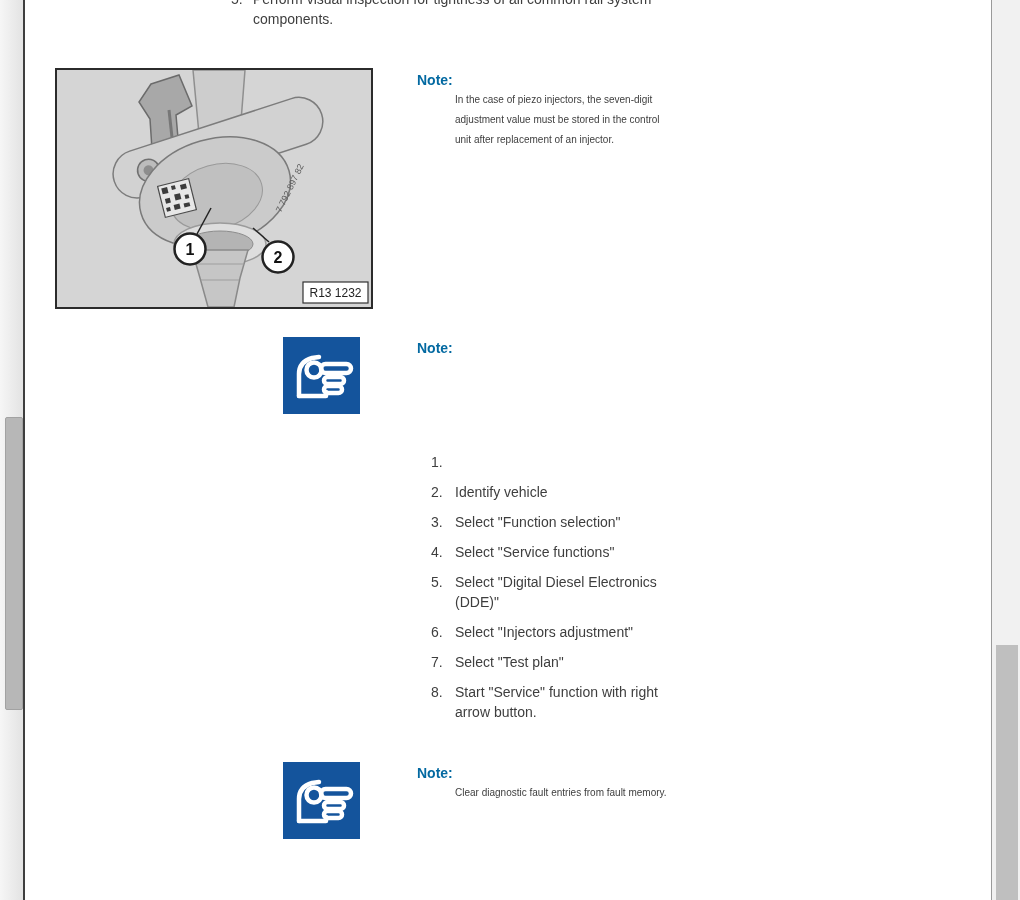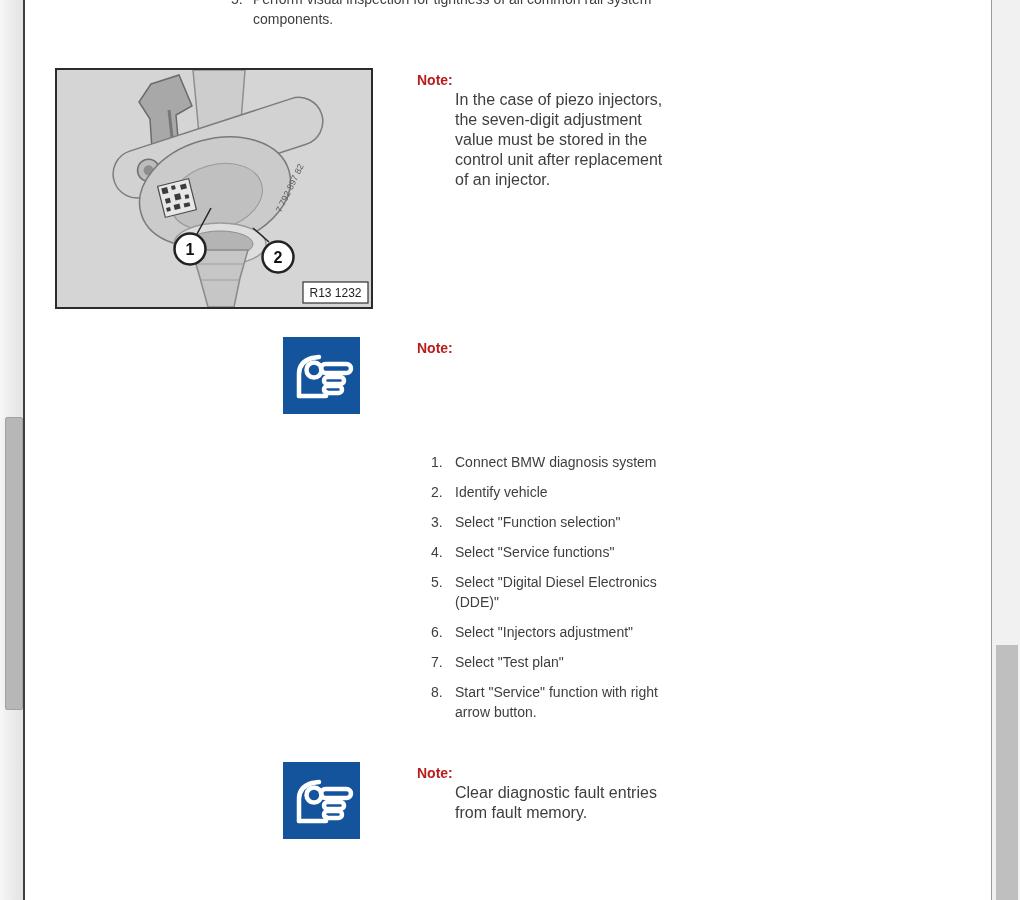--- a/index.html
+++ b/index.html
@@ -14,22 +14,22 @@
   .right-divider{position:absolute;left:991px;top:0;width:1px;height:900px;background:#9a9a9a;}
   .right-track{position:absolute;left:992px;top:0;width:28px;height:900px;background:#f1f1f1;}
   .right-thumb{position:absolute;left:996px;top:645px;width:22px;height:255px;background:#bfbfbf;}
   
   .step5{position:absolute;left:231px;top:-11px;width:452px;display:flex;
          font-size:14px;line-height:20px;}
   .step5 .num{width:15px;margin-right:7px;flex:none;}
   .figure{position:absolute;left:55px;top:68px;width:314px;height:237px;
           border:2px solid #2b2b2b;background:#d5d5d5;}
   .note-label{position:absolute;left:417px;font-size:14px;line-height:20px;
-              font-weight:bold;color:#b91c1c;}
-  .note-body{position:absolute;left:455px;font-size:16px;line-height:20px;}
+              font-weight:bold;color:#0369a1;}
+  .note-body{position:absolute;left:455px;font-size:10px;line-height:20px;}
   .para{position:absolute;left:417px;font-size:14px;line-height:20px;}
   .maplink{color:#4470B2;text-decoration:none;cursor:pointer;}
   .note-icon{position:absolute;left:283px;width:77px;height:77px;}
   .steps{position:absolute;left:431px;top:452px;width:244px;margin:0;padding:0;list-style:none;}
   .steps li{display:flex;font-size:14px;line-height:20px;margin-bottom:10px;}
   .steps .num{width:17px;margin-right:7px;flex:none;}
   .steps .txt{width:216px;}
   .w212{width:212px;} .w220{width:220px;} .w250{width:250px;}
 </style>
 </head>
@@ -110,21 +110,20 @@
       <rect x="41" y="40" width="20" height="7" rx="3.5"></rect>
       <rect x="41" y="49" width="18" height="7" rx="3.5"></rect>
     </g>
   </svg>
 
   <div class="note-label" style="top:338px;">Note:</div>
 
   <ol class="steps">
     <li>
         <span class="num">1.</span>
-        <span class="txt">Connect BMW diagnosis system</span>
       </li>
     <li>
         <span class="num">2.</span>
         <span class="txt">Identify vehicle</span>
       </li>
     <li>
         <span class="num">3.</span>
         <span class="txt">Select "Function selection"</span>
       </li>
     <li>

